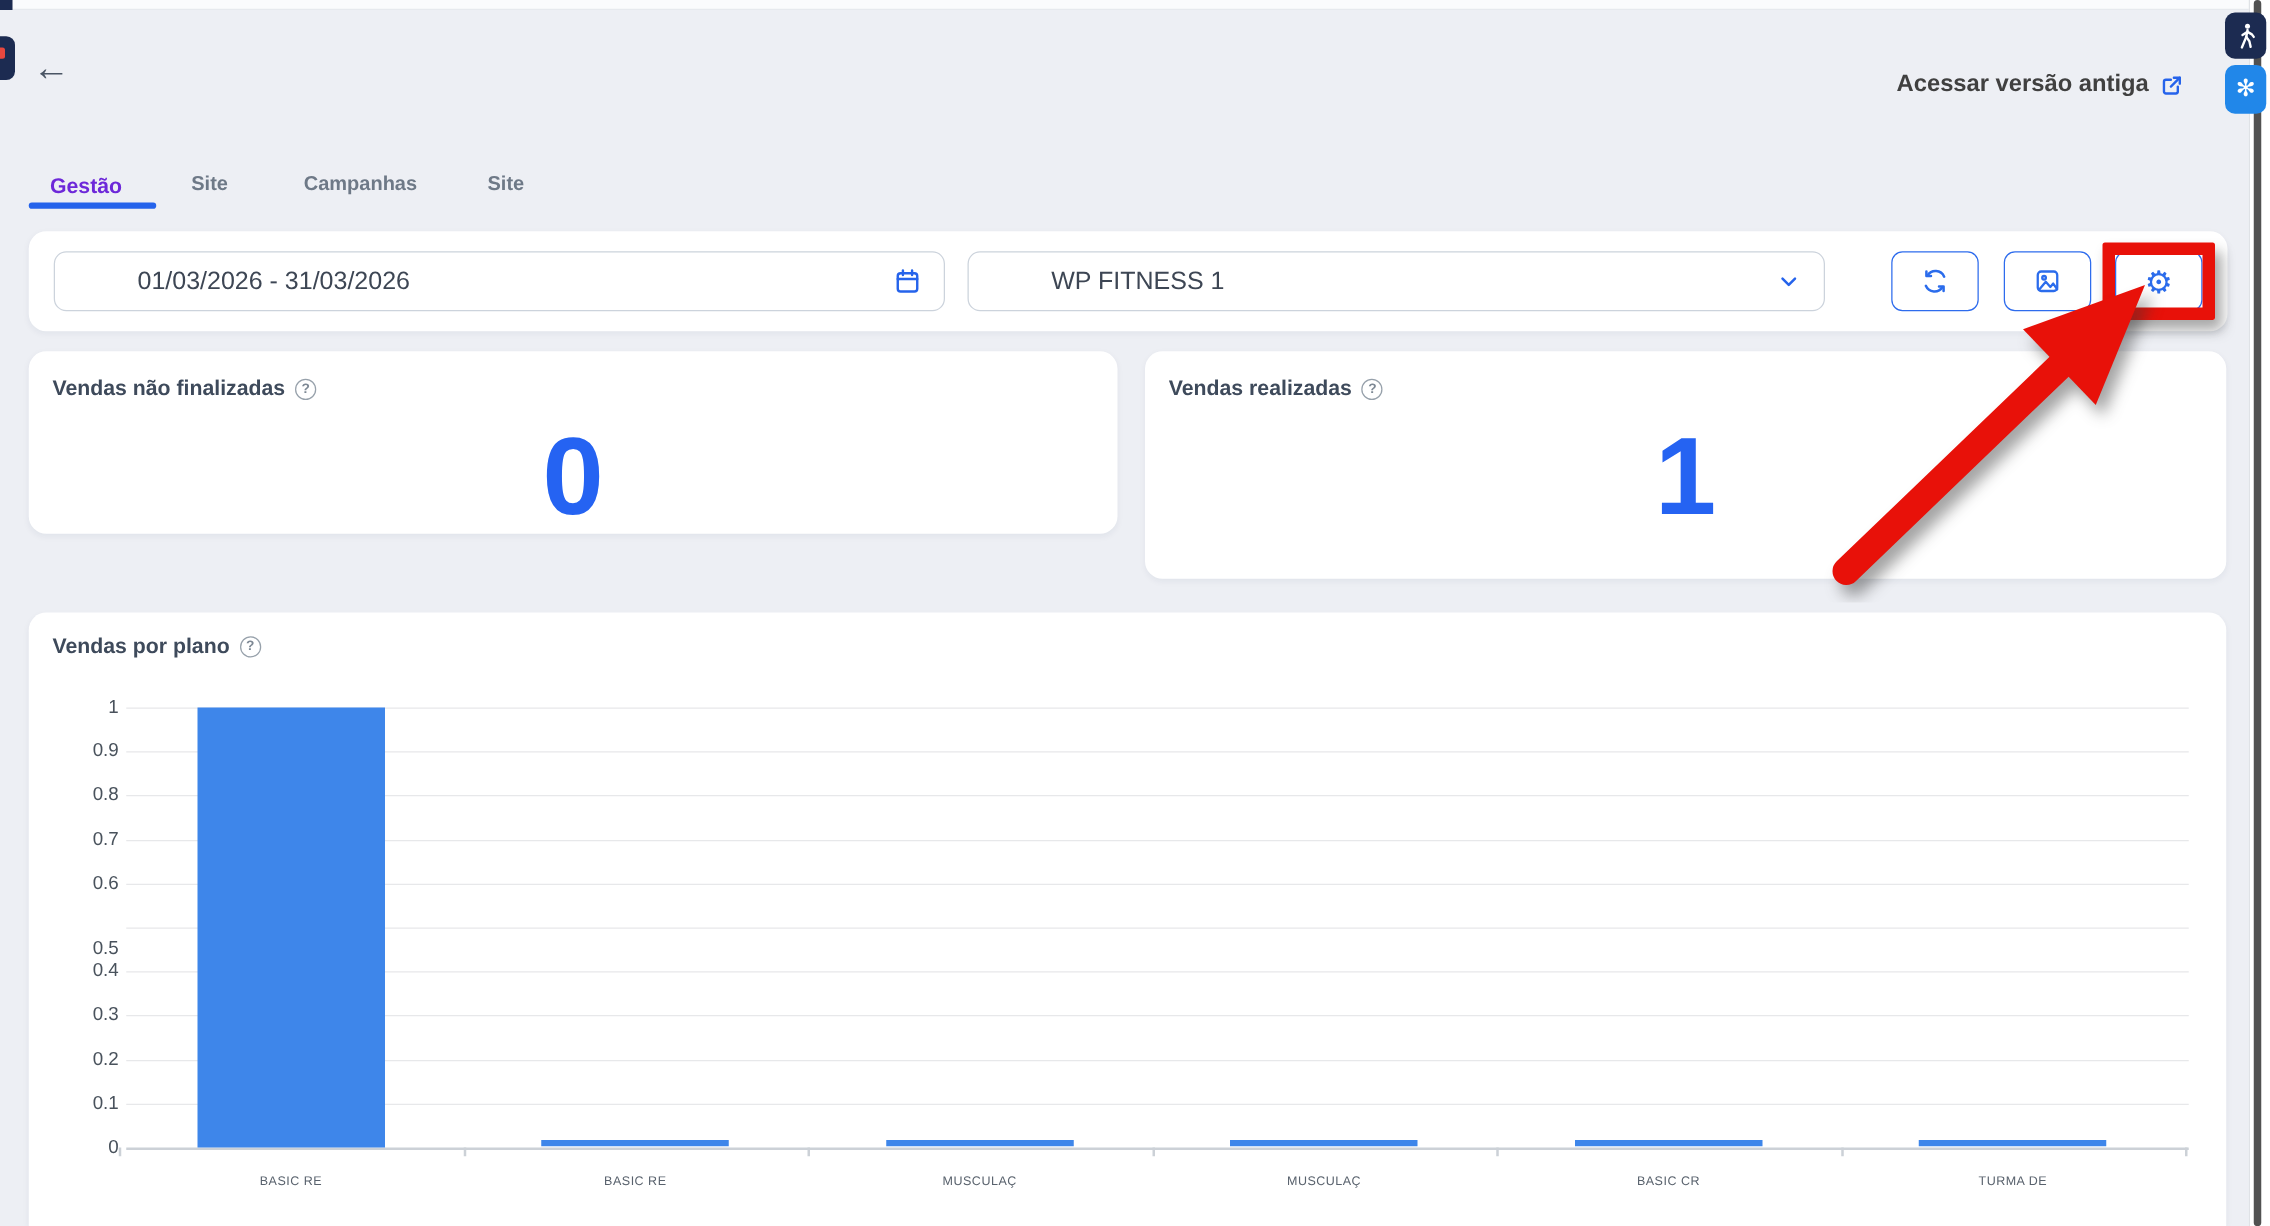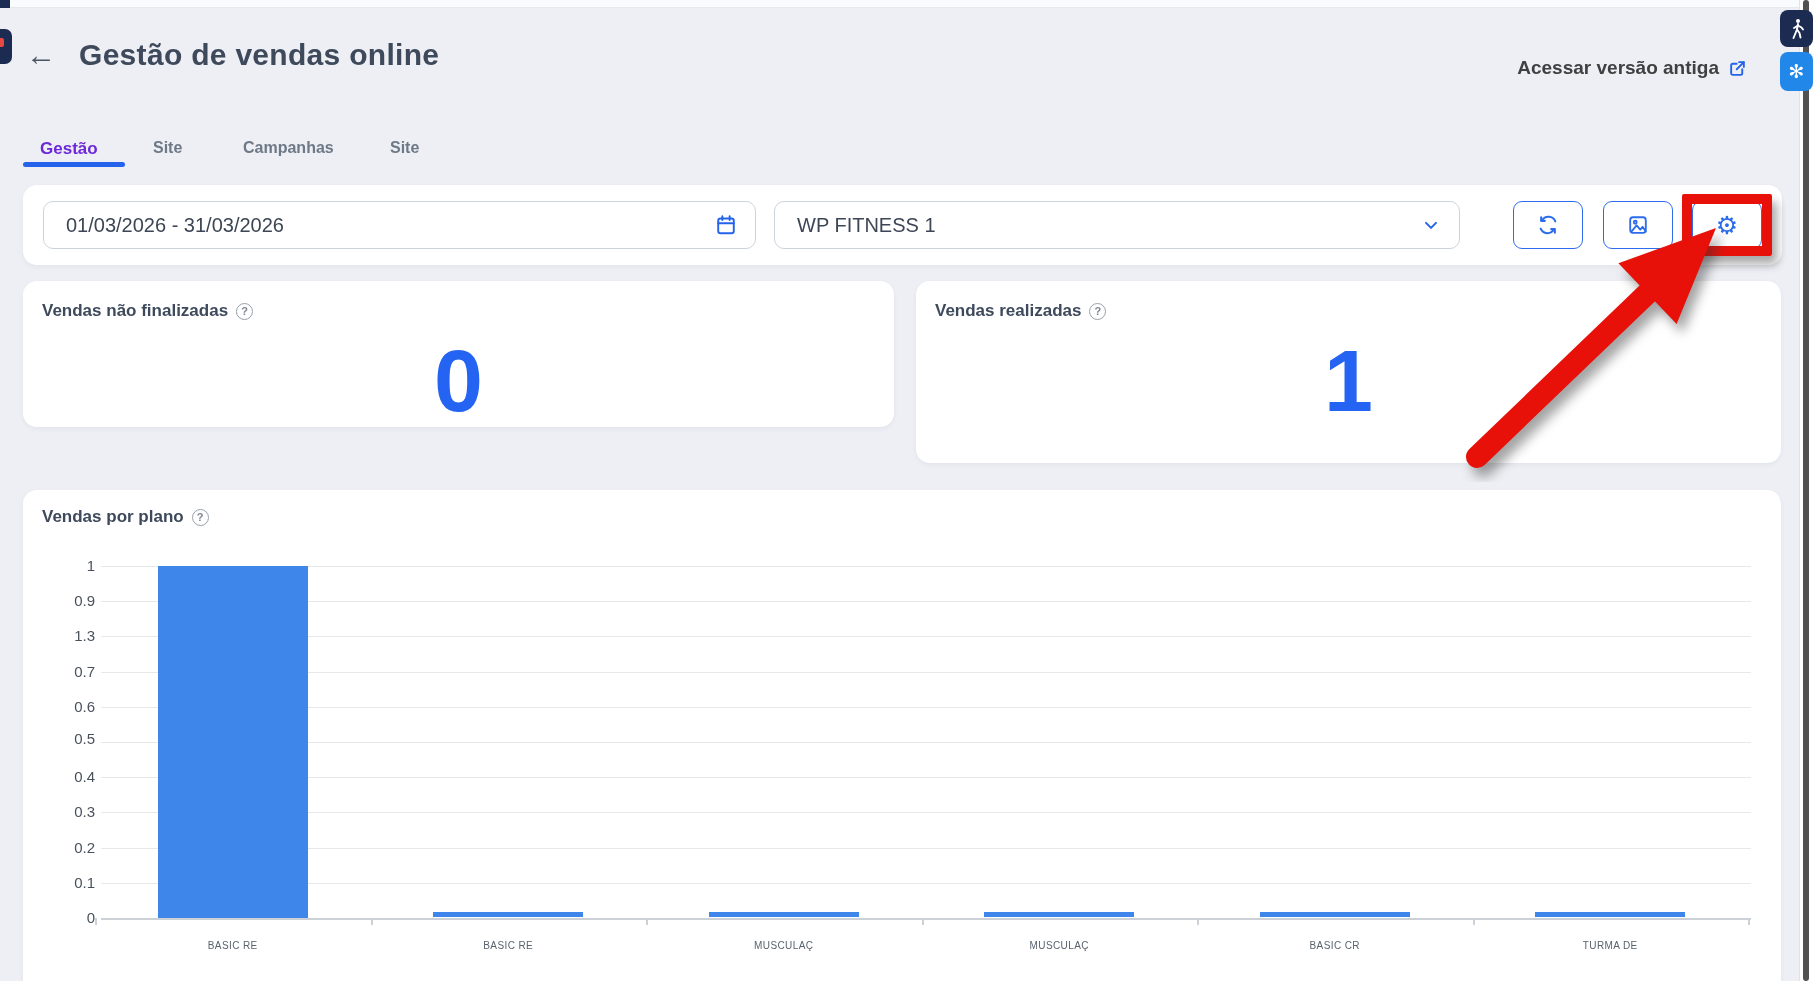--- a/index.html
+++ b/index.html
@@ -30,21 +30,21 @@
 
   
   .tab{top:139px;font-size:16px;font-weight:600;color:#6e7987;cursor:pointer;}
   .tab.active{font-size:17px;font-weight:700;color:#6d28d9;}
   .tab-underline{left:23px;top:162px;width:102px;height:5px;border-radius:3px;background:#2563eb;}
 
   
   .toolbar-card{left:23px;top:185px;width:1759px;height:80px;background:#fff;border-radius:14px;
                 box-shadow:0 2px 5px rgba(25,39,70,.05);}
   .field{position:absolute;top:16px;height:48px;background:#fff;border:1.4px solid #ccd3dc;border-radius:10px;
-         display:flex;align-items:center;box-sizing:border-box;color:#3d4654;font-size:20px;cursor:pointer;}
+         display:flex;align-items:center;box-sizing:border-box;color:#3d4654;font-size:20px;cursor:pointer;padding-left:44px;}
   .field .txt{padding-left:22px;flex:1;}
   .field .ficon{margin-right:18px;display:flex;}
   .btn-outline{position:absolute;top:16px;width:70px;height:48px;border:1.5px solid #2e6ced;border-radius:9px;
                background:#fff;display:flex;align-items:center;justify-content:center;cursor:pointer;box-sizing:border-box;}
   .gear-glyph{font-size:25px;color:#2b6cec;line-height:1;font-family:"DejaVu Sans",sans-serif;}
 
   
   .red-rect{left:1682px;top:194px;width:90px;height:62px;box-sizing:border-box;border:10px solid #e81109;
             border-radius:2px;z-index:20;box-shadow:5px 8px 10px rgba(40,40,40,.4);pointer-events:none;}
   .arrow-svg{left:1410px;top:212px;z-index:21;pointer-events:none;}
@@ -77,21 +77,20 @@
 
 <div id="app">
 
   <div class="abs top-strip"></div>
   <div class="abs corner-chip"></div>
   <div class="abs left-tab">
     <div class="left-tab-notch"></div>
   </div>
 
   <div class="abs back-btn">←</div>
-  <div class="abs page-title">Gestão de vendas online</div>
   <div class="abs legacy-link">
     <span>Acessar versão antiga</span>
     <span>
       <svg width="19" height="19" viewBox="0 0 24 24" fill="none" stroke="#2563eb" stroke-width="2.4" stroke-linecap="round" stroke-linejoin="round">
         <path d="M18 13v5a2 2 0 0 1-2 2H6a2 2 0 0 1-2-2V8a2 2 0 0 1 2-2h5"></path>
         <path d="M14 4h6v6"></path>
           <path d="M20 4l-9 9"></path>
       </svg>
     </span>
   </div>
@@ -193,27 +192,27 @@
     <div class="card-label-row" style="top:17px;">
       <span class="card-label">Vendas por plano</span>
       <span class="help-icon">?</span>
     </div>
     <div id="chart" style="position:absolute;inset:0;">
         <div class="gridline" style="top: 76px;"></div>
         <div class="ytick" style="top: 67px;">1</div>
         <div class="gridline" style="top: 111.2px;"></div>
         <div class="ytick" style="top: 102.2px;">0.9</div>
         <div class="gridline" style="top: 146.4px;"></div>
-        <div class="ytick" style="top: 137.4px;">1.3</div>
+        <div class="ytick" style="top: 137.4px;">0.8</div>
         <div class="gridline" style="top: 181.6px;"></div>
         <div class="ytick" style="top: 172.6px;">0.7</div>
         <div class="gridline" style="top: 216.8px;"></div>
         <div class="ytick" style="top: 207.8px;">0.6</div>
         <div class="gridline" style="top: 252px;"></div>
-        <div class="ytick" style="top: 240px; text-align: right;">0.5</div>
+        <div class="ytick" style="top: 260px; text-align: right;">0.5</div>
         <div class="gridline" style="top: 287.2px;"></div>
         <div class="ytick" style="top: 278.2px;">0.4</div>
         <div class="gridline" style="top: 322.4px;"></div>
         <div class="ytick" style="top: 313.4px;">0.3</div>
         <div class="gridline" style="top: 357.6px;"></div>
         <div class="ytick" style="top: 348.6px;">0.2</div>
         <div class="gridline" style="top: 392.8px;"></div>
         <div class="ytick" style="top: 383.8px;">0.1</div>
         <div class="gridline base" style="top: 428px;"></div>
         <div class="ytick" style="top: 419px;">0</div>

